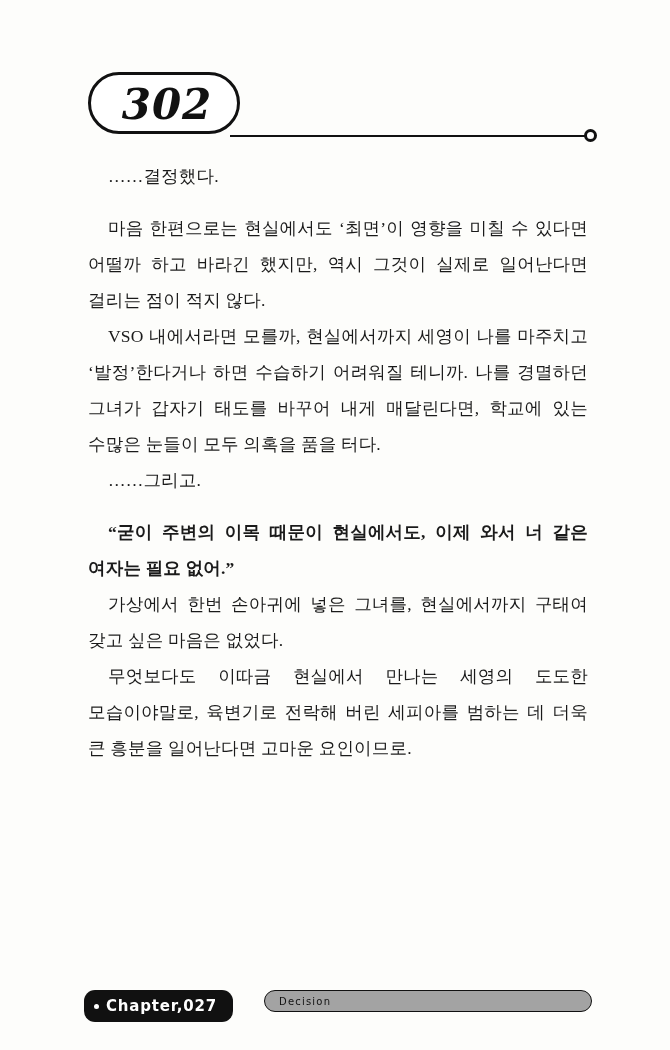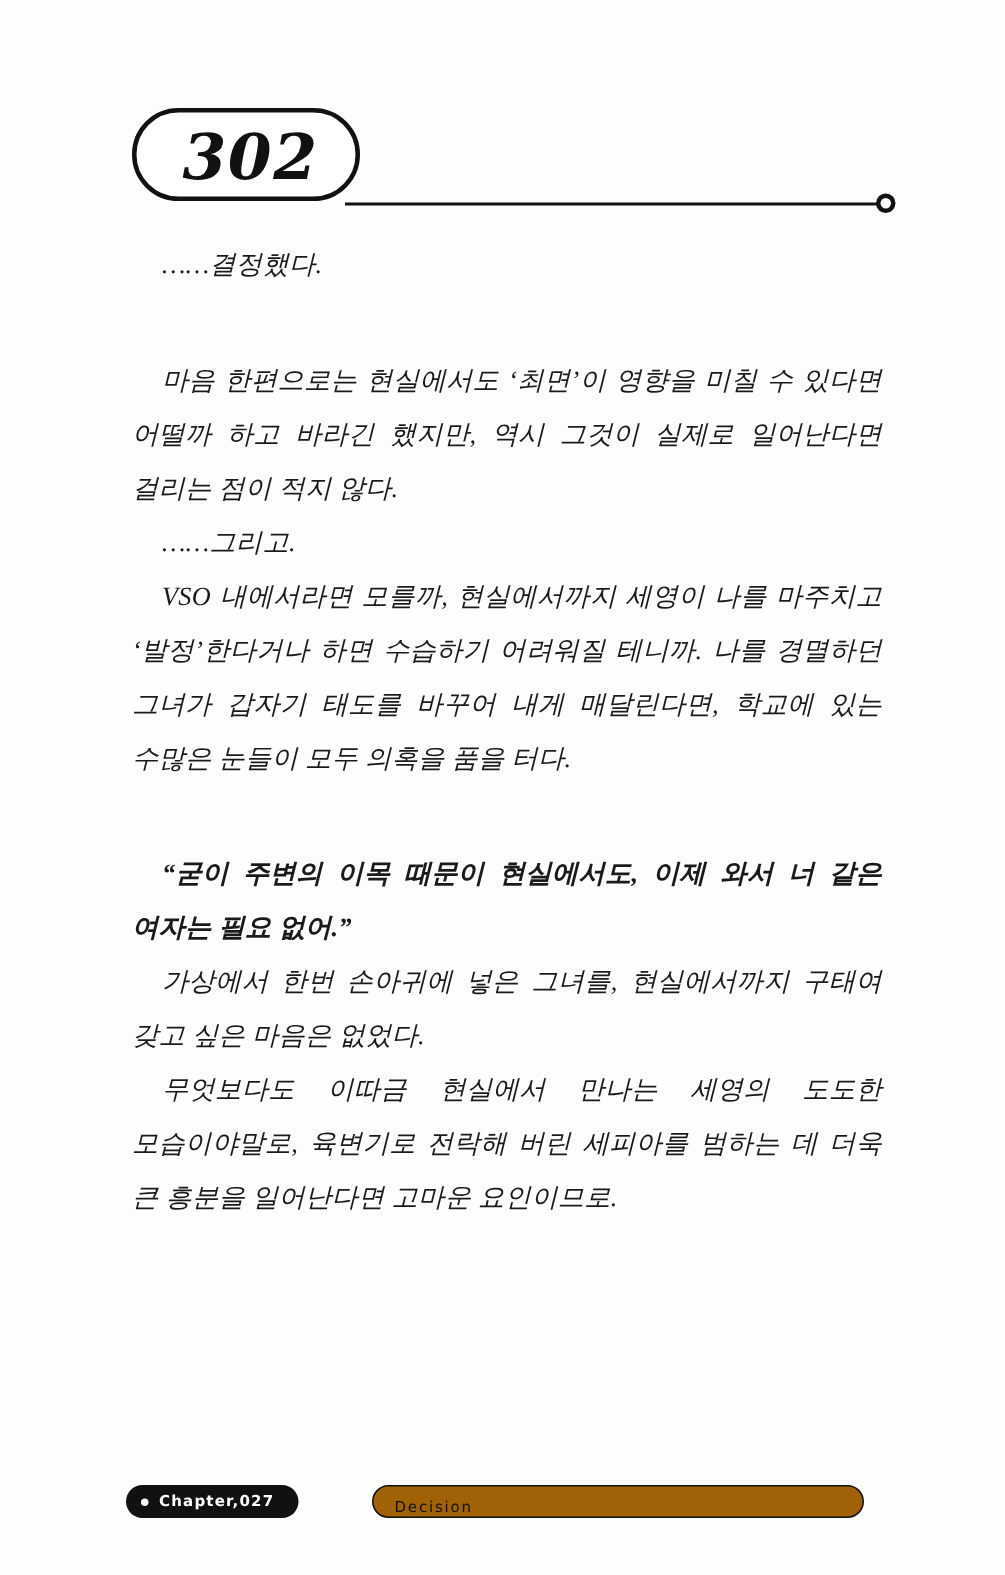--- a/index.html
+++ b/index.html
@@ -76,81 +76,80 @@
     background: #fff;
     box-sizing: border-box;
   }
 
   
   .content {
     position: absolute;
     left: 88px;
     top: 158px;
     width: 500px;
-    font-style: italic;
   }
   p {
     margin: 0 0 0 0;
     font-size: 17.5px;
     line-height: 36px;
     letter-spacing: 0.2px;
     text-align: justify;
     word-break: keep-all;
   }
   .indent { text-indent: 20px; }
-  .gap-lg { margin-top: 41px; }
+  .gap-lg { margin-top: 16px; }
   .quote {
     font-weight: 700;
     text-indent: 20px;
   }
 
   
   .footer {
     position: absolute;
     left: 0;
     bottom: 34px;
     width: 670px;
     height: 26px;
   }
   .chapter-tag {
     position: absolute;
     left: 84px;
     top: 0;
-    height: 22px;
+    height: 32px;
     padding: 0 16px 0 10px;
     background: #111;
     color: #fff;
     border-radius: 11px;
     display: flex;
     align-items: center;
     gap: 7px;
     font-family: "DejaVu Sans", sans-serif;
-    font-size: 10px;
+    font-size: 15px;
     font-weight: 700;
     letter-spacing: 0.8px;
   }
   .chapter-dot {
     width: 5px;
     height: 5px;
     border-radius: 50%;
     background: #fff;
     display: inline-block;
   }
   .decision-tag {
     position: absolute;
-    left: 248px;
+    left: 264px;
     top: 0;
     width: 328px;
     height: 22px;
     box-sizing: border-box;
     border: 1.5px solid #111;
     border-radius: 11px;
-    background: #a16207;
+    background: #a3a3a3;
     display: flex;
-    align-items: flex-end;
+    align-items: center;
     padding-left: 14px;
     font-family: "DejaVu Sans", sans-serif;
     font-size: 10px;
     letter-spacing: 1.2px;
     color: #111;
   }
 </style>
 </head>
 <body>
 
@@ -160,22 +159,22 @@
     <div class="page-number-bubble">
       <div class="page-number">302</div>
     </div>
     <div class="header-rule"></div>
     <div class="header-dot"></div>
   </div>
 
   <div class="content">
     <p class="indent">……결정했다.</p>
     <p class="indent gap-lg">마음 한편으로는 현실에서도 ‘최면’이 영향을 미칠 수 있다면 어떨까 하고 바라긴 했지만, 역시 그것이 실제로 일어난다면 걸리는 점이 적지 않다.</p>
+    <p class="indent">VSO 내에서라면 모를까, 현실에서까지 세영이 나를 마주치고 ‘발정’한다거나 하면 수습하기 어려워질 테니까. 나를 경멸하던 그녀가 갑자기 태도를 바꾸어 내게 매달린다면, 학교에 있는 수많은 눈들이 모두 의혹을 품을 터다.</p>
     <p class="indent">……그리고.</p>
-    <p class="indent">VSO 내에서라면 모를까, 현실에서까지 세영이 나를 마주치고 ‘발정’한다거나 하면 수습하기 어려워질 테니까. 나를 경멸하던 그녀가 갑자기 태도를 바꾸어 내게 매달린다면, 학교에 있는 수많은 눈들이 모두 의혹을 품을 터다.</p>
     <p class="quote gap-lg">“굳이 주변의 이목 때문이 현실에서도, 이제 와서 너 같은 여자는 필요 없어.”</p>
     <p class="indent">가상에서 한번 손아귀에 넣은 그녀를, 현실에서까지 구태여 갖고 싶은 마음은 없었다.</p>
     <p class="indent">무엇보다도 이따금 현실에서 만나는 세영의 도도한 모습이야말로, 육변기로 전락해 버린 세피아를 범하는 데 더욱 큰 흥분을 일어난다면 고마운 요인이므로.</p>
   </div>
 
   <div class="footer">
     <div class="chapter-tag">
       <span class="chapter-dot"></span>
       <span>Chapter,027</span>
     </div>

